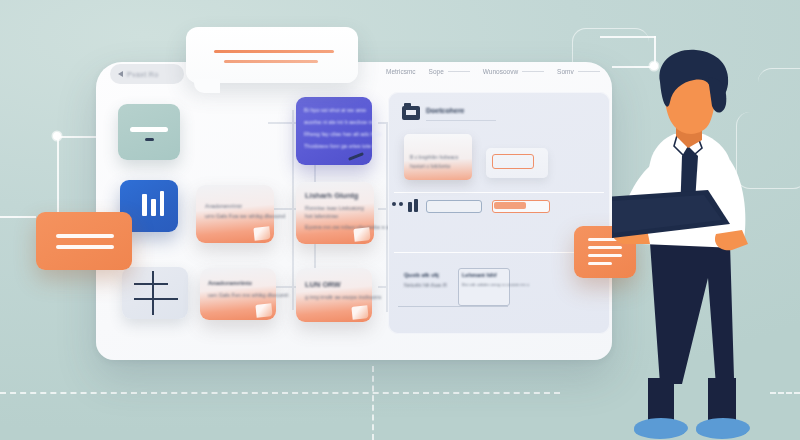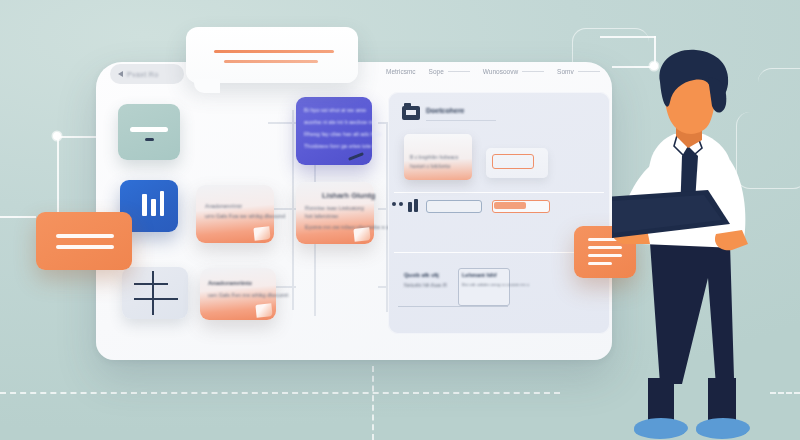--- a/index.html
+++ b/index.html
@@ -217,27 +217,32 @@
 
   <div class="card violet-card" style="left:296px;top:97px;width:76px;height:68px;">
     <div class="v-line" style="left:8px;top:10px;">Bi hpo ssi shut ai we ame</div>
     <div class="v-line" style="left:8px;top:22px;">auorba ni ale int b aecboe  mr</div>
     <div class="v-line" style="left:8px;top:34px;">Rhesg fay cilas hax alt adc fium</div>
     <div class="v-line" style="left:8px;top:46px;">Thodosee fonr ga eries tote fs</div>
     <div class="v-swoosh"></div>
   </div>
 
   <div class="card sticky" style="left:296px;top:182px;width:78px;height:62px;">
-    <div class="s-title" style="left:26px;top:9px;">Lisharh Gluntg</div>
+    <div class="s-title" style="left:9px;top:9px;">Lisharh Gluntg</div>
     <div class="s-line" style="left:9px;top:23px;">Ronnise tsao Listicatorg</div>
     <div class="s-line" style="left:9px;top:31px;">hot laferotnse</div>
     <div class="s-line" style="left:9px;top:42px;">Eyoms mn ow mbeo ubeossbe s uw</div>
     <div class="sticky-fold"></div>
   </div>
 
+  <div class="card sticky" style="left:296px;top:268px;width:76px;height:54px;">
+    <div class="s-title" style="left:9px;top:12px;">LUN ORW</div>
+    <div class="s-line" style="left:9px;top:26px;">g inrg  trndtr ae esope inobuons</div>
+    <div class="sticky-fold"></div>
+  </div>
 
   <div id="panel">
 
     <div class="folder-icon" style="left:14px;top:14px;"></div>
     <div class="p-title" style="left:38px;top:15px;">Doetcohere</div>
     <div class="p-rule" style="left:38px;top:28px;width:70px;"></div>
 
     <div class="p-sep" style="top:100px;"></div>
     <div class="p-sep" style="top:160px;"></div>
 

